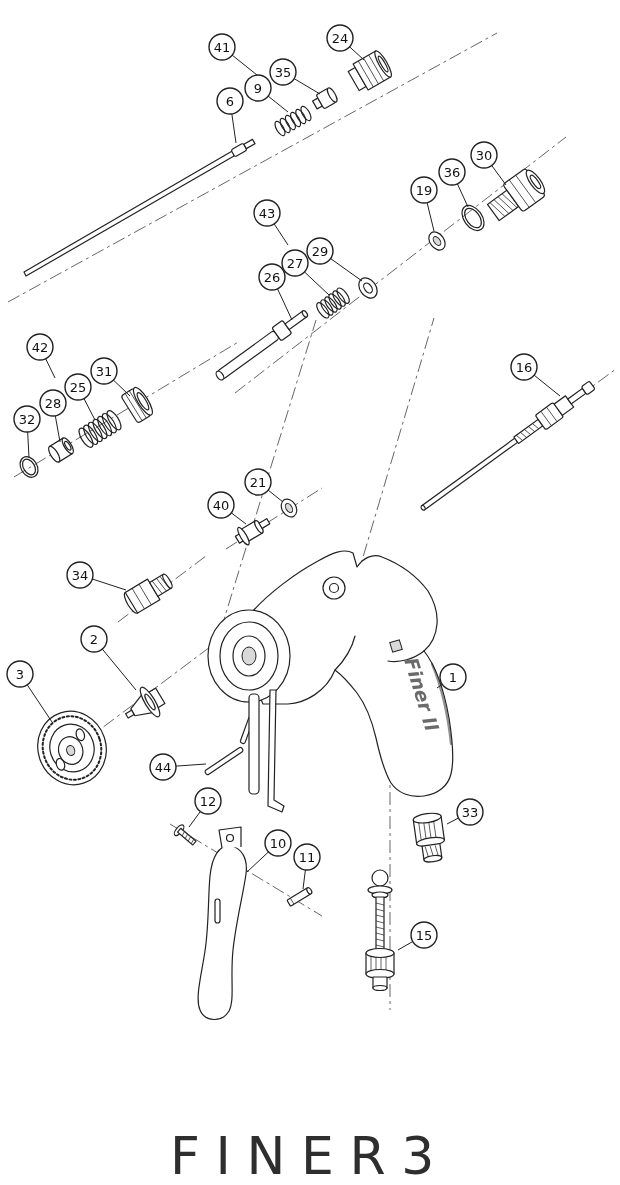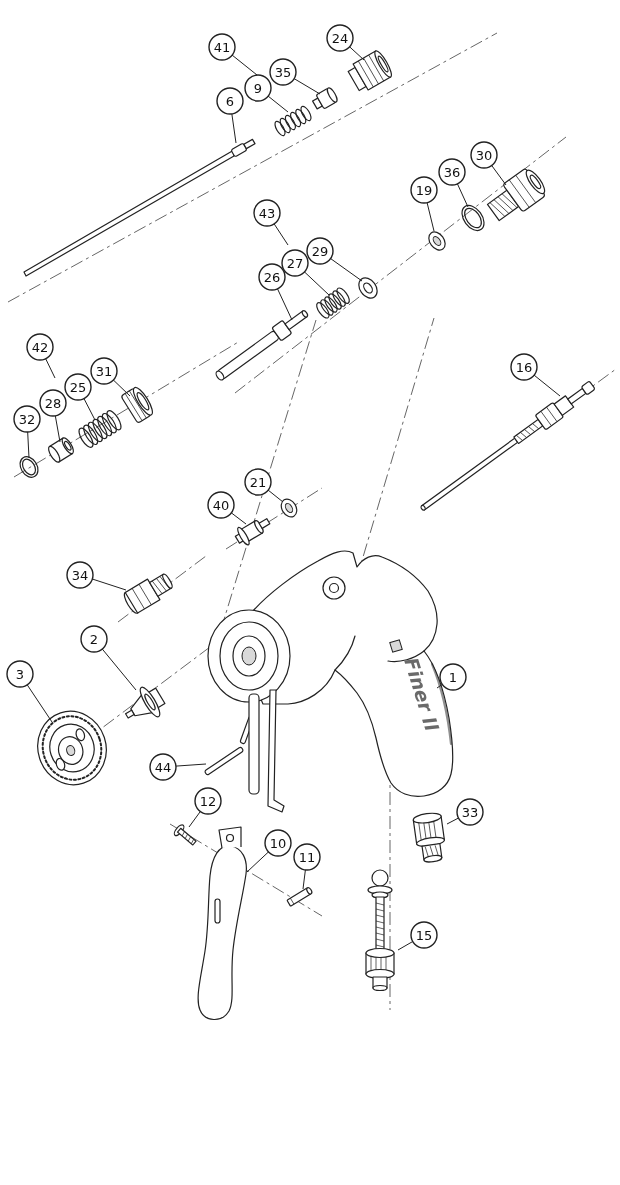--- a/index.html
+++ b/index.html
@@ -444,14 +444,15 @@
           <text x="470" y="812.5" class="balloon-num">33</text>
         </g>
         <g>
           <line x1="424" y1="935" x2="398" y2="950" class="ldr"></line>
           <circle cx="424" cy="935" r="13" class="balloon"></circle>
           <text x="424" y="935.5" class="balloon-num">15</text>
         </g>
       </g>
 </svg>
 
+<div class="title">FINER3</div>
 
 </div>
 
 </body></html>

